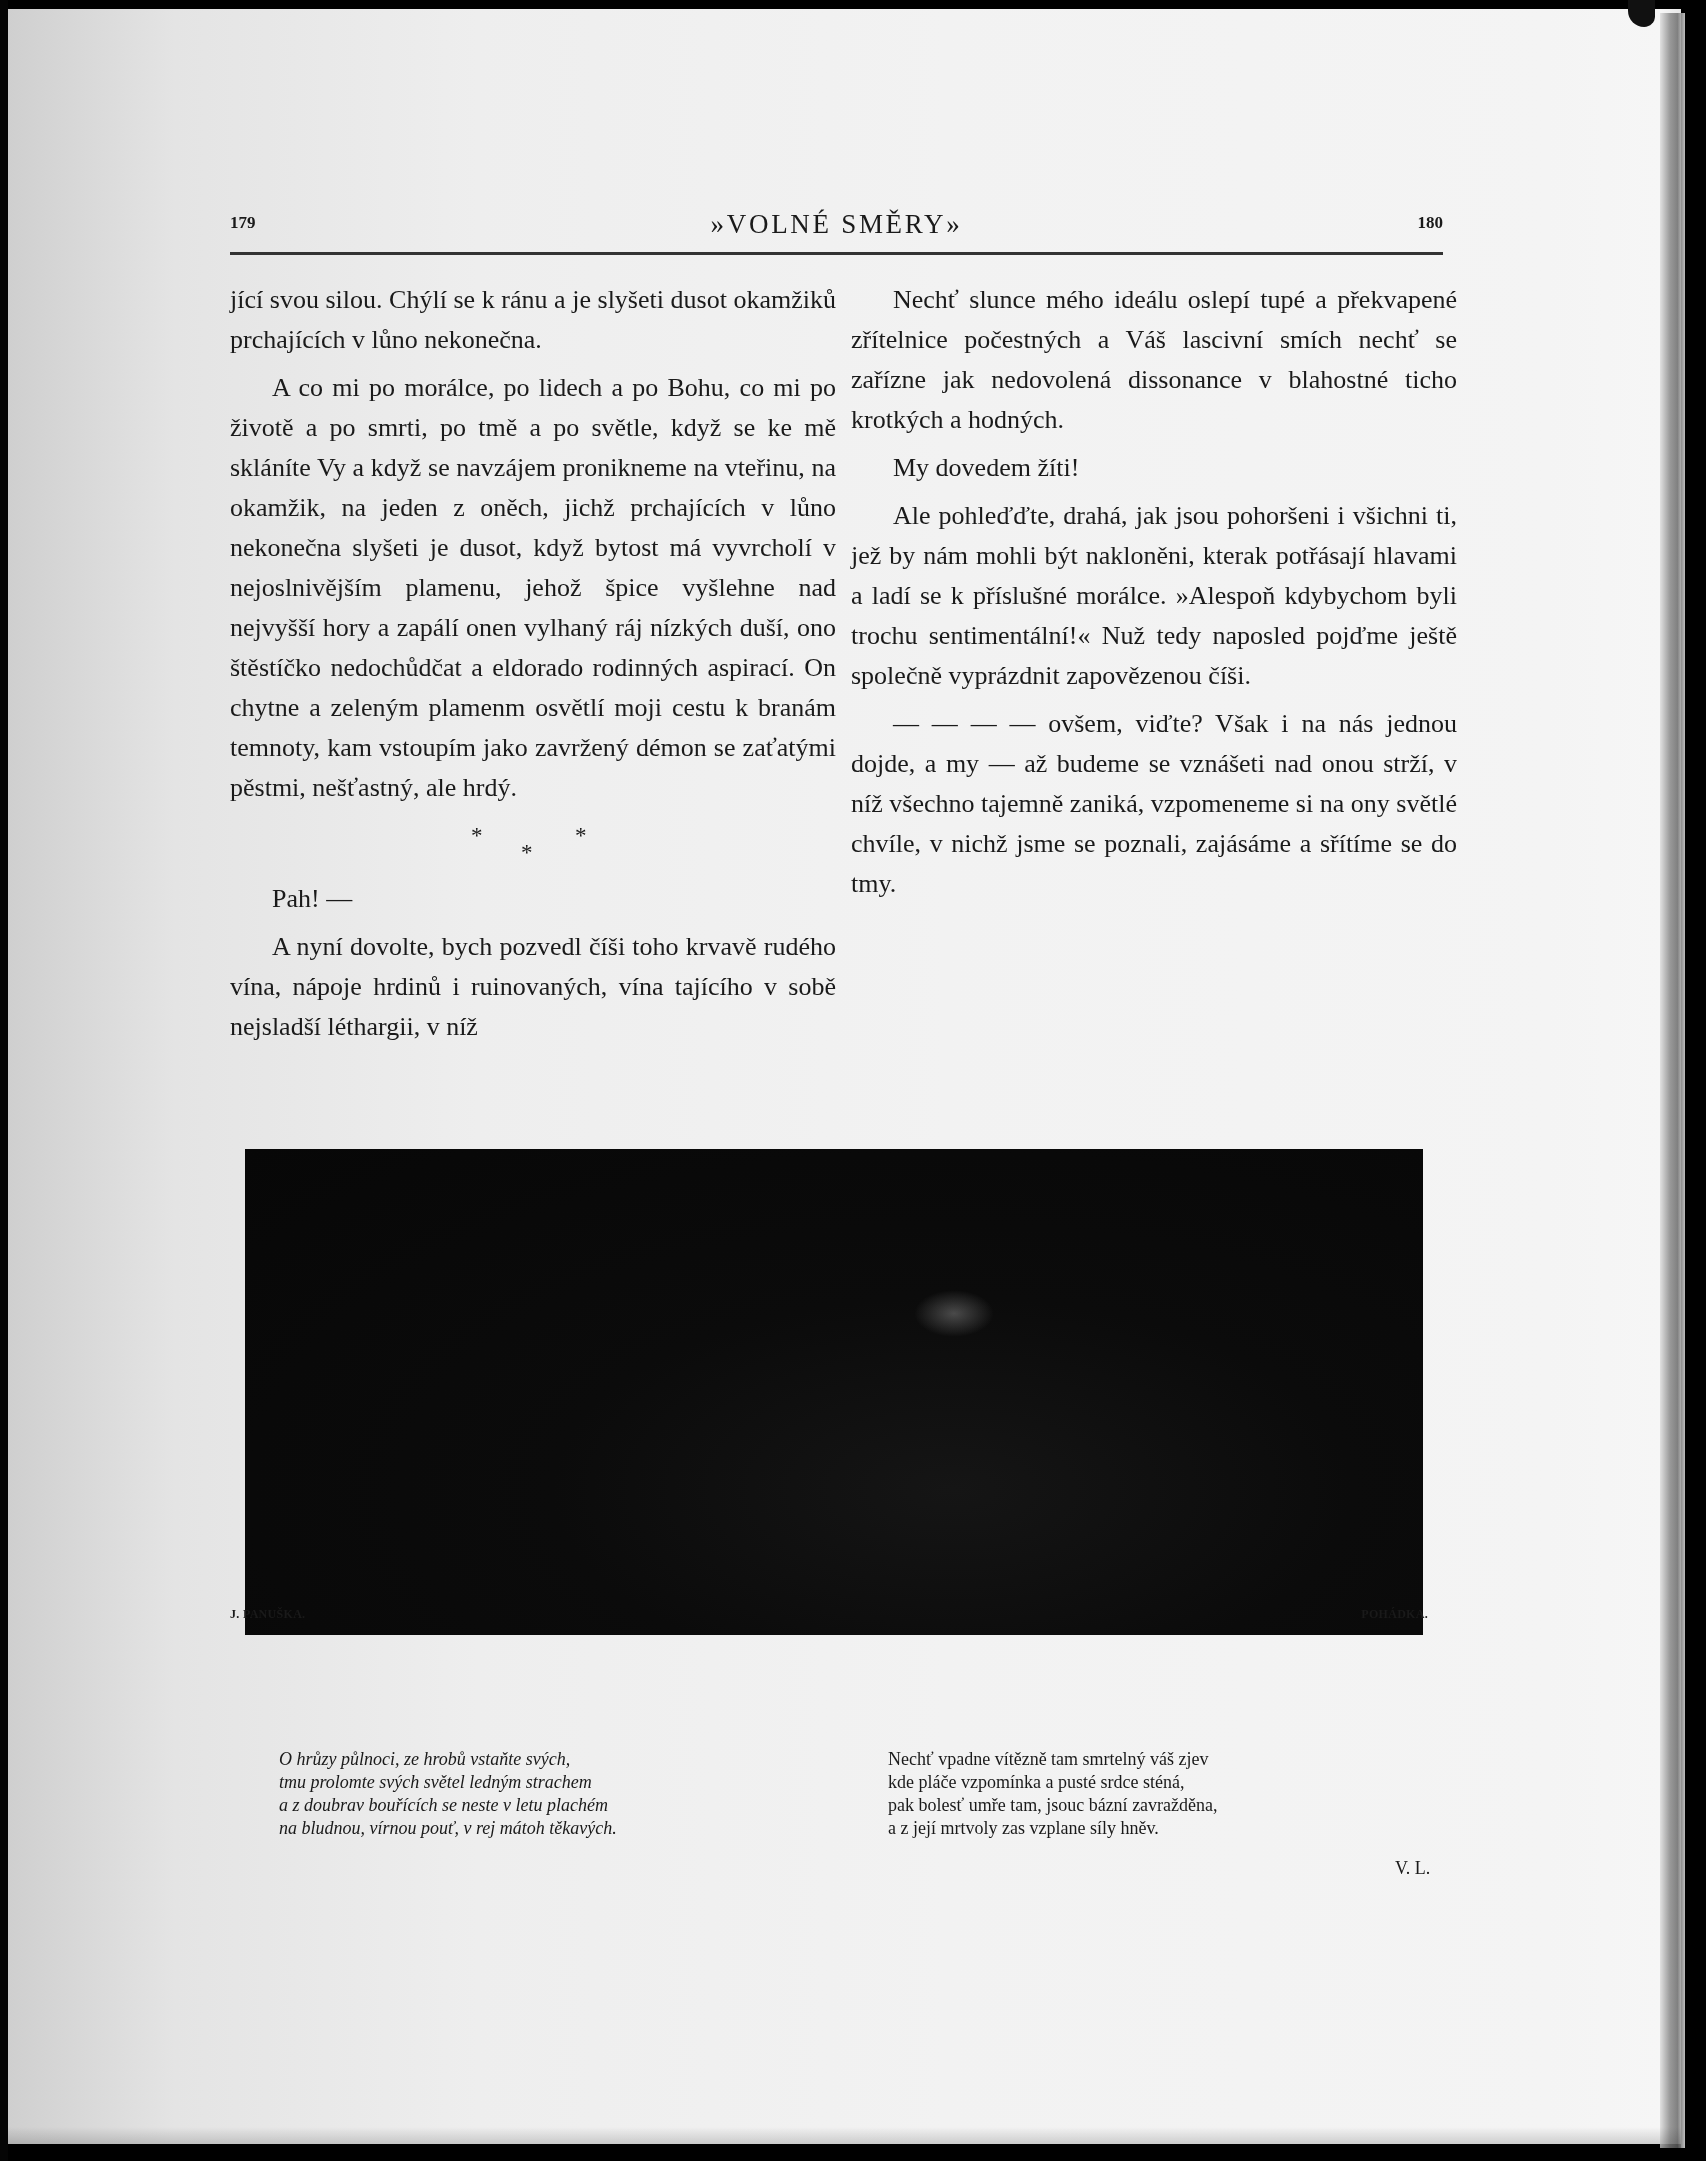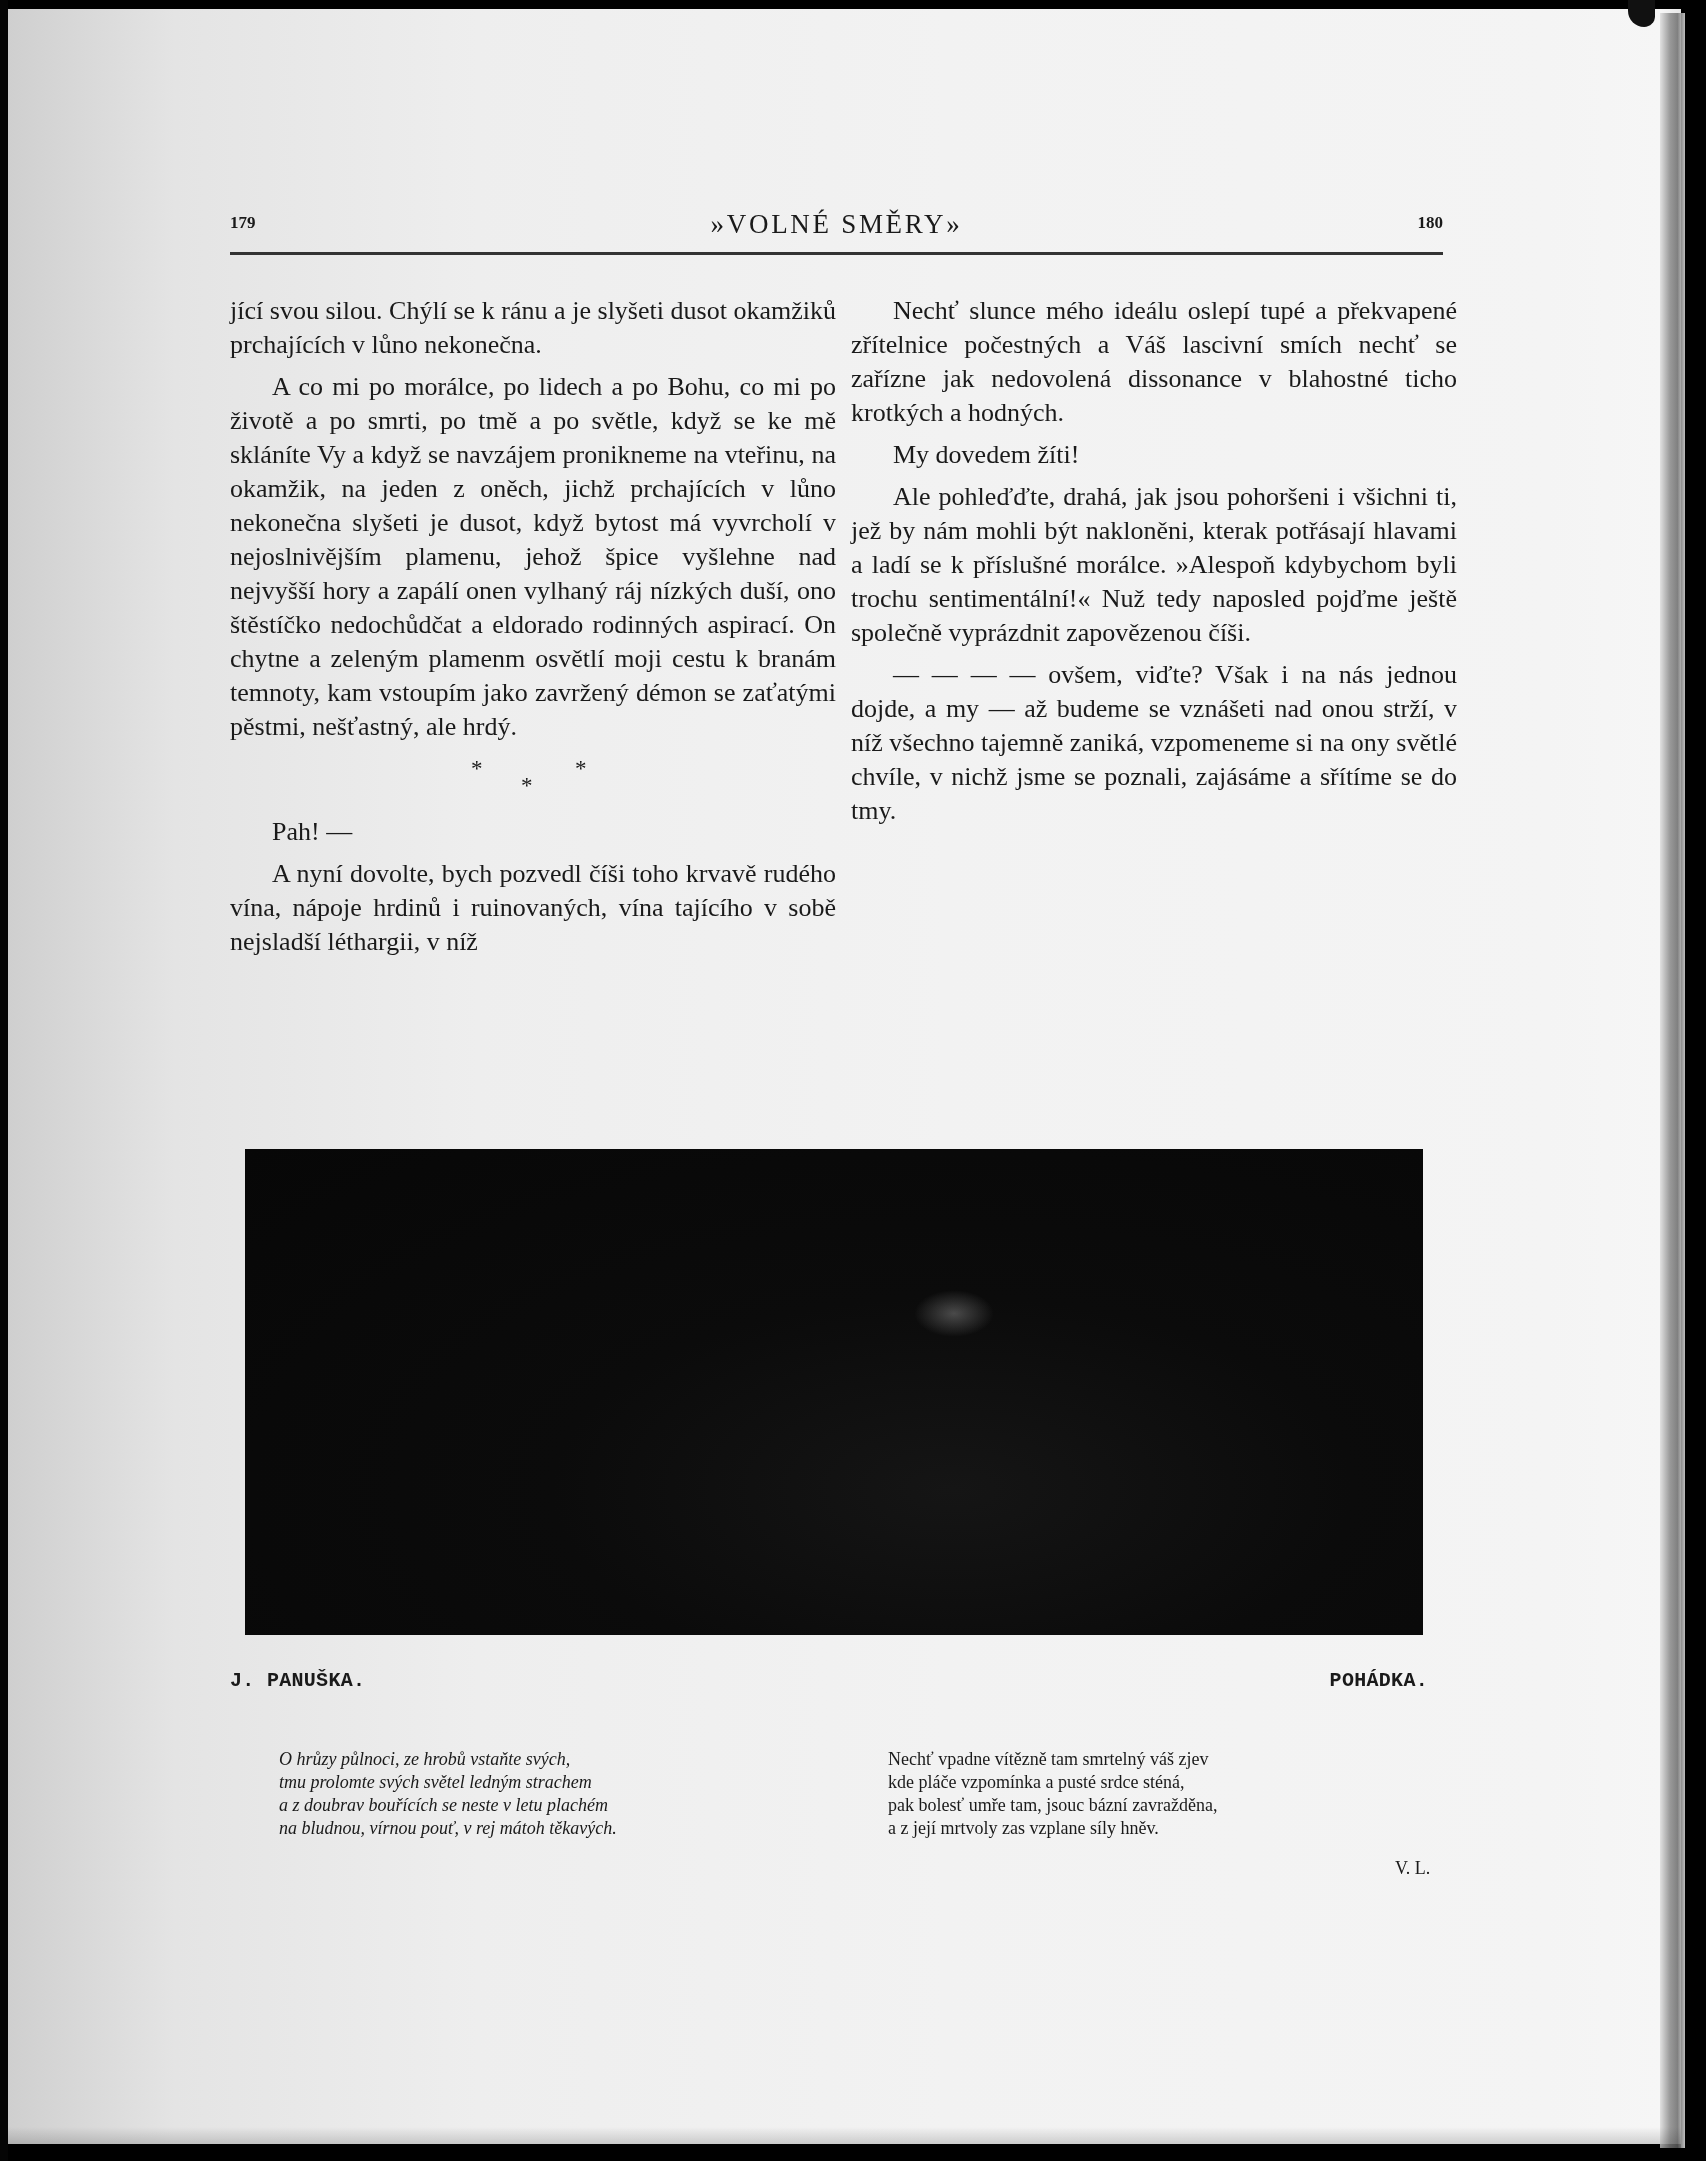--- a/index.html
+++ b/index.html
@@ -39,22 +39,22 @@
     .journal-title {
       position: absolute; left: 0; right: 0; top: -4px; text-align: center;
       font-size: 27px; letter-spacing: 2.7px;
     }
     .head-rule {
       position: absolute; left: 230px; top: 252px; width: 1213px; height: 2.7px;
       background: #333;
     }
 
     .col {
-      position: absolute; top: 294px; width: 606px;
-      font-size: 26px; line-height: 34px; text-align: justify;
+      position: absolute; top: 280px; width: 606px;
+      font-size: 26px; line-height: 40px; text-align: justify;
     }
     .col.left { left: 230px; }
     .col.right { left: 851px; }
     .col p { margin: 0 0 8px 0; text-indent: 0; }
     .col p.ind { text-indent: 42px; }
     .col p.first { text-indent: 0; }
     .stars {
       height: 60px; position: relative; margin: 6.7px 0 2.7px 0;
     }
     .stars span { position: absolute; font-size: 23px; }
@@ -65,23 +65,22 @@
     .plate {
       position: absolute; left: 245px; top: 1149px; width: 1178px; height: 486px;
       background: radial-gradient(ellipse at 60% 70%, #151515 0%, #0b0b0b 40%, #070707 100%);
     }
     .plate-highlight {
       position: absolute; left: 669px; top: 141px; width: 80px; height: 47px;
       background: radial-gradient(ellipse, rgba(150,150,150,0.45), rgba(40,40,40,0) 70%);
     }
 
     .caption {
-      position: absolute; top: 1669px; font-size: 20px; font-weight: bold;
+      position: absolute; top: 1607px; font-size: 12px; font-weight: bold;
       letter-spacing: 0.3px;
-      font-family: Liberation Mono, monospace;
     }
     .caption.left { left: 230px; }
     .caption.right { right: 278px; }
 
     .poem {
       position: absolute; top: 1748px; font-size: 18px; line-height: 23px;
     }
     .poem.left { left: 279px; font-style: italic; }
     .poem.right { left: 888px; }
     .poem div { white-space: nowrap; }

